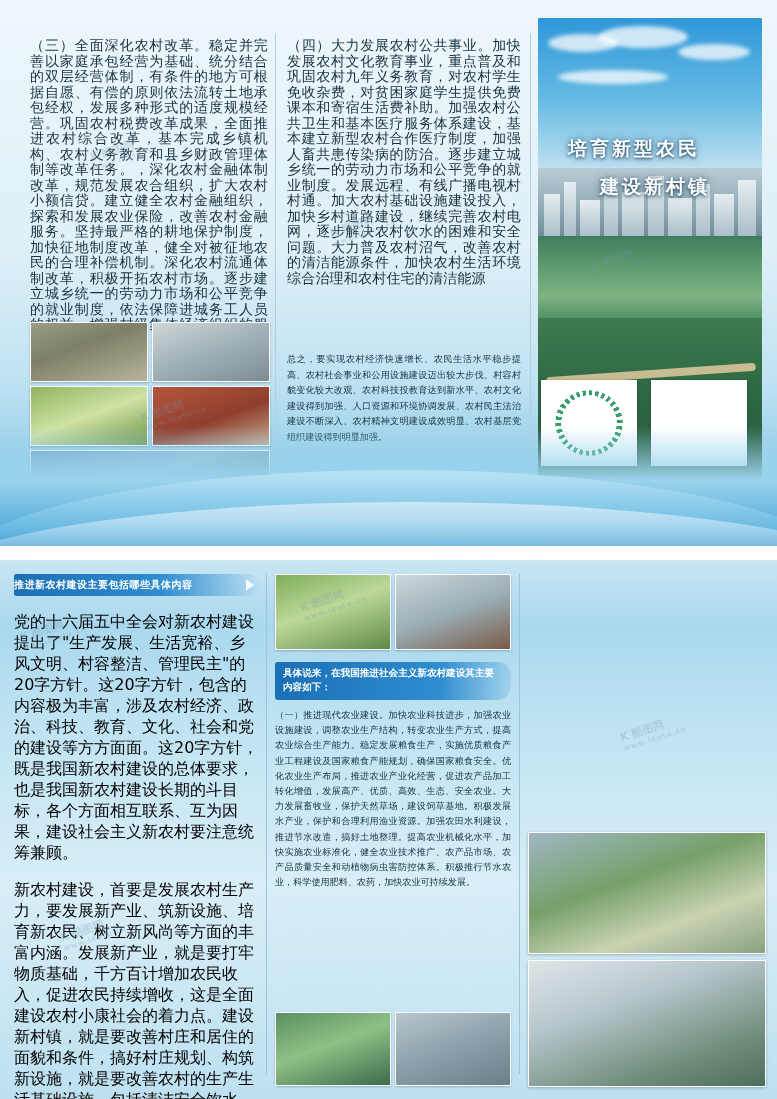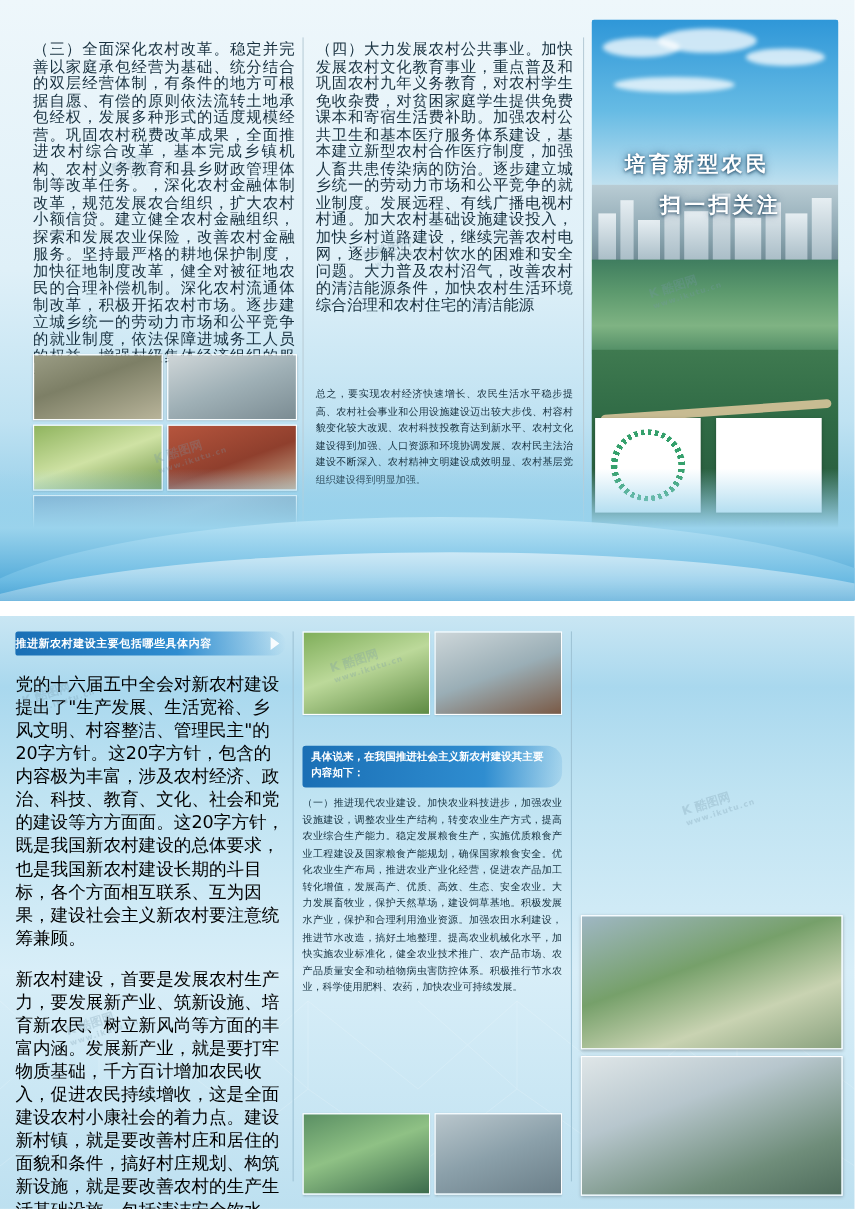--- a/index.html
+++ b/index.html
@@ -151,21 +151,21 @@
   }
   .banner span{
     color:#ffffff;font-size:10px;font-weight:bold;letter-spacing:.5px;
   }
   .banner .arrow{
     position:absolute;right:6px;top:5px;width:0;height:0;
     border-left:8px solid #ffffff;border-top:6px solid transparent;border-bottom:6px solid transparent;
     opacity:.9;
   }
   .banner2{
-    position:relative;min-height:30px;margin:22px 0 8px 0;
+    position:relative;min-height:30px;margin:6px 0 8px 0;
     background:linear-gradient(90deg,#1a6fb5 0%,#2f8dd0 70%,rgba(47,141,208,.15) 100%);
     border-radius:3px 14px 14px 3px;padding:4px 8px;
   }
   .banner2 span{color:#ffffff;font-size:9.6px;font-weight:bold;line-height:14px;display:block;}
 
   .bp-photos-mid{position:absolute;left:275px;top:14px;width:236px;display:flex;gap:4px;}
   .mph{height:74px;flex:1 1 50%;border:1px solid #fff;box-shadow:0 1px 2px rgba(0,0,0,.22);}
   .mph.g1{background:linear-gradient(160deg,#7fae5a 0%,#bcd99a 45%,#5e8a43 100%);}
   .mph.g2{background:linear-gradient(160deg,#cdd6d9 0%,#9aaeb6 50%,#7a5a46 100%);}
 
@@ -239,21 +239,21 @@
         <div class="bld" style="left:110px;width:16px;height:62px;"></div>
         <div class="bld" style="left:130px;width:24px;height:40px;"></div>
         <div class="bld" style="left:158px;width:14px;height:54px;"></div>
         <div class="bld" style="left:176px;width:20px;height:44px;"></div>
         <div class="bld" style="left:200px;width:18px;height:58px;"></div>
       </div>
       <div class="rp-lake"></div>
       <div class="rp-green"></div>
       <div class="rp-road"></div>
       <div class="rp-title1">培育新型农民</div>
-      <div class="rp-title2">扫一扫关注</div>
+      <div class="rp-title2">建设新村镇</div>
     </div>
 
     <div class="qr-zone">
       <div class="qr-box q1">
         <div class="qr-ring"></div>
       </div>
       <div class="qr-box q2"></div>
       <div class="qr-cap">
         <span>扫一扫关注"城乡接第"二维码</span>
         &nbsp;&nbsp;

